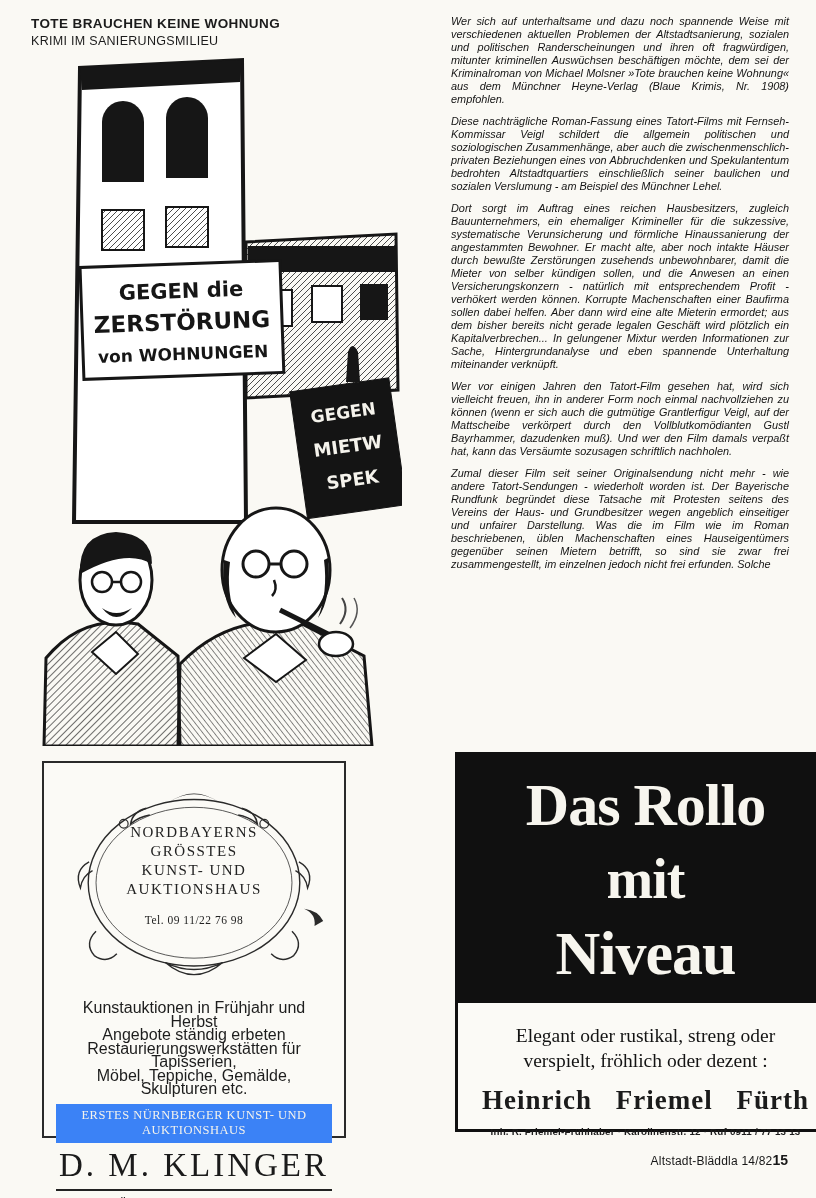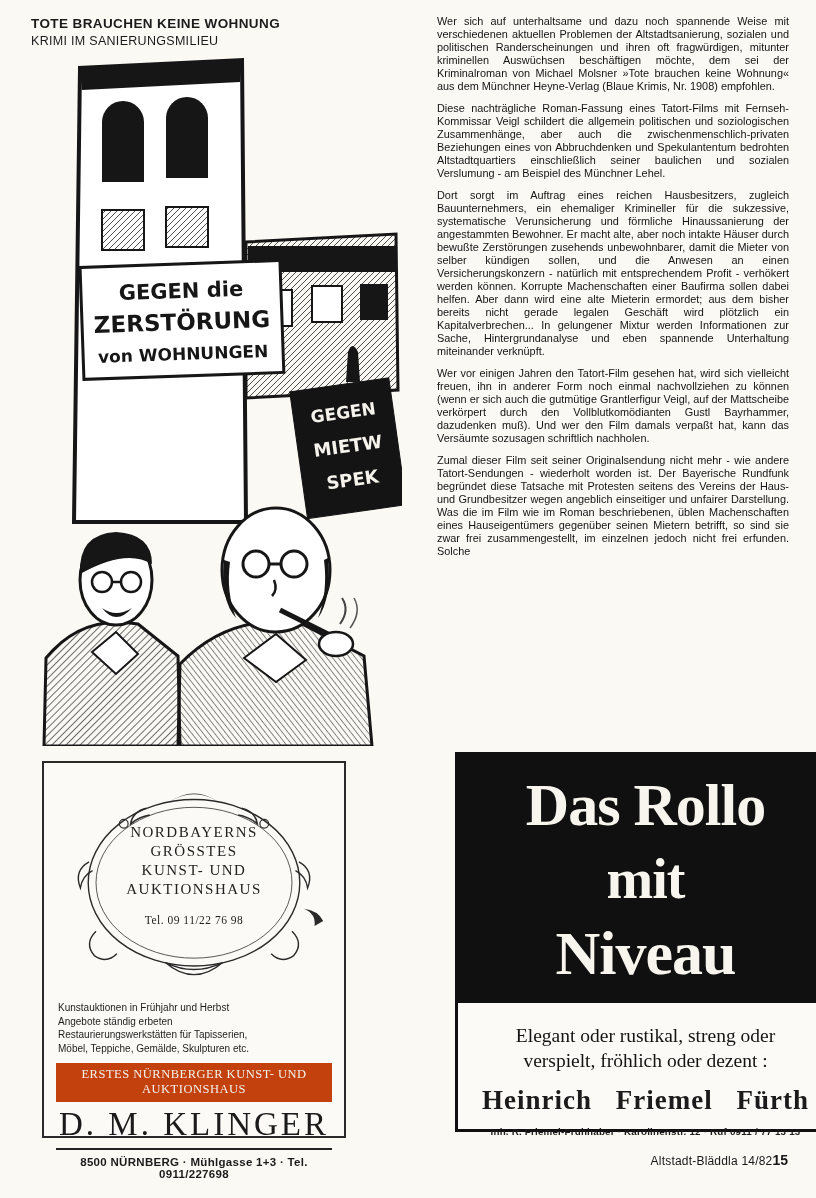--- a/index.html
+++ b/index.html
@@ -16,40 +16,40 @@
   
   .illustration { position:absolute; left:30px; top:52px; width:372px; height:694px; }
   .illustration svg { width:100%; height:100%; display:block; }
 
   
   .body-col {
     position:absolute; left:437px; top:15px; width:352px;
     font-size:10.9px; line-height:13px; text-align:justify;
     color:#141414;
   }
-  .body-col p { margin:0 0 9px 0; }
+  .body-col p { margin:0 0 9px 14px;font-style:italic; }
 
   
   .ad-klinger {
     position:absolute; left:42px; top:761px; width:304px; height:377px;
     border:2px solid #2a2a2a; background:#fbfaf6; box-sizing:border-box;
   }
   .klinger-frame { position:relative; width:100%; height:236px; }
   .klinger-frame svg { position:absolute; inset:0; width:100%; height:100%; }
   .klinger-frame .frame-text {
     position:absolute; left:0; right:0; top:60px; text-align:center;
     font-family:"Liberation Serif", serif; color:#222;
   }
   .frame-text .fl { font-size:15px; letter-spacing:1.5px; line-height:19px; }
   .frame-text .ftel { font-size:11.5px; margin-top:15px; letter-spacing:.5px; }
   .klinger-body {
-    margin:2px 14px 0 14px; font-size:10px; line-height:13.5px; color:#1d1d1d;
+    margin:2px 14px 0 14px; font-size:16px; line-height:13.5px; color:#1d1d1d;text-align:center;
   }
   .klinger-band {
-    margin:8px 12px 0 12px; background:#c2410c; color:#f5f3ec;
+    margin:8px 12px 0 12px; background:#3b82f6; color:#f5f3ec;
     text-align:center; font-family:"Liberation Serif", serif;
     font-size:12.5px; letter-spacing:.5px; padding:4px 2px 5px;
   }
   .klinger-name {
     text-align:center; font-family:"Liberation Serif", serif;
     font-size:33px; font-weight:normal; letter-spacing:3px; margin-top:4px;
   }
   .klinger-rule { border-top:2px solid #222; margin:5px 12px 0 12px; }
   .klinger-address {
     text-align:center; font-size:11.5px; font-weight:bold;

